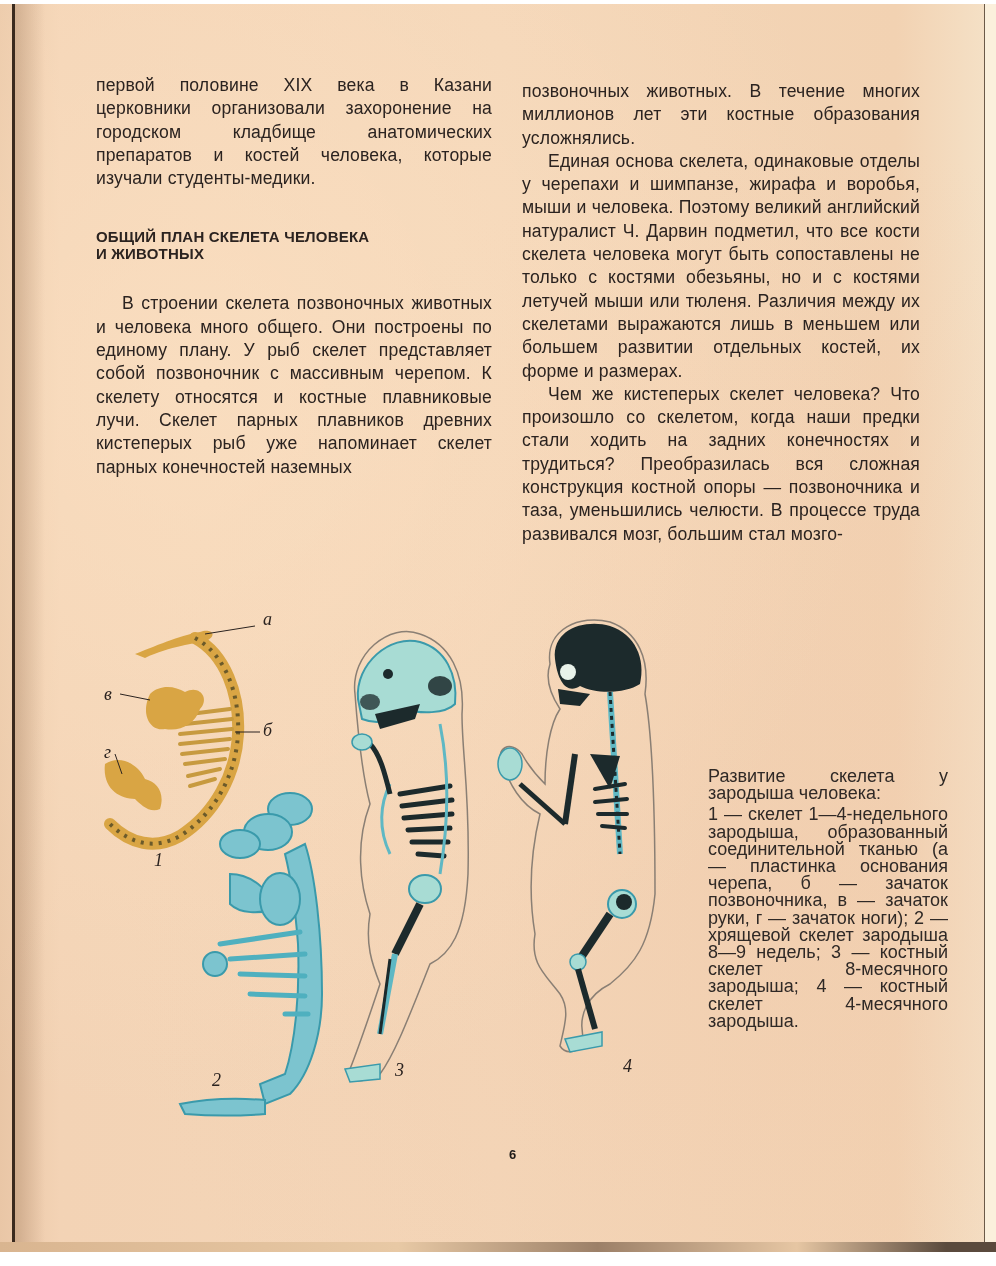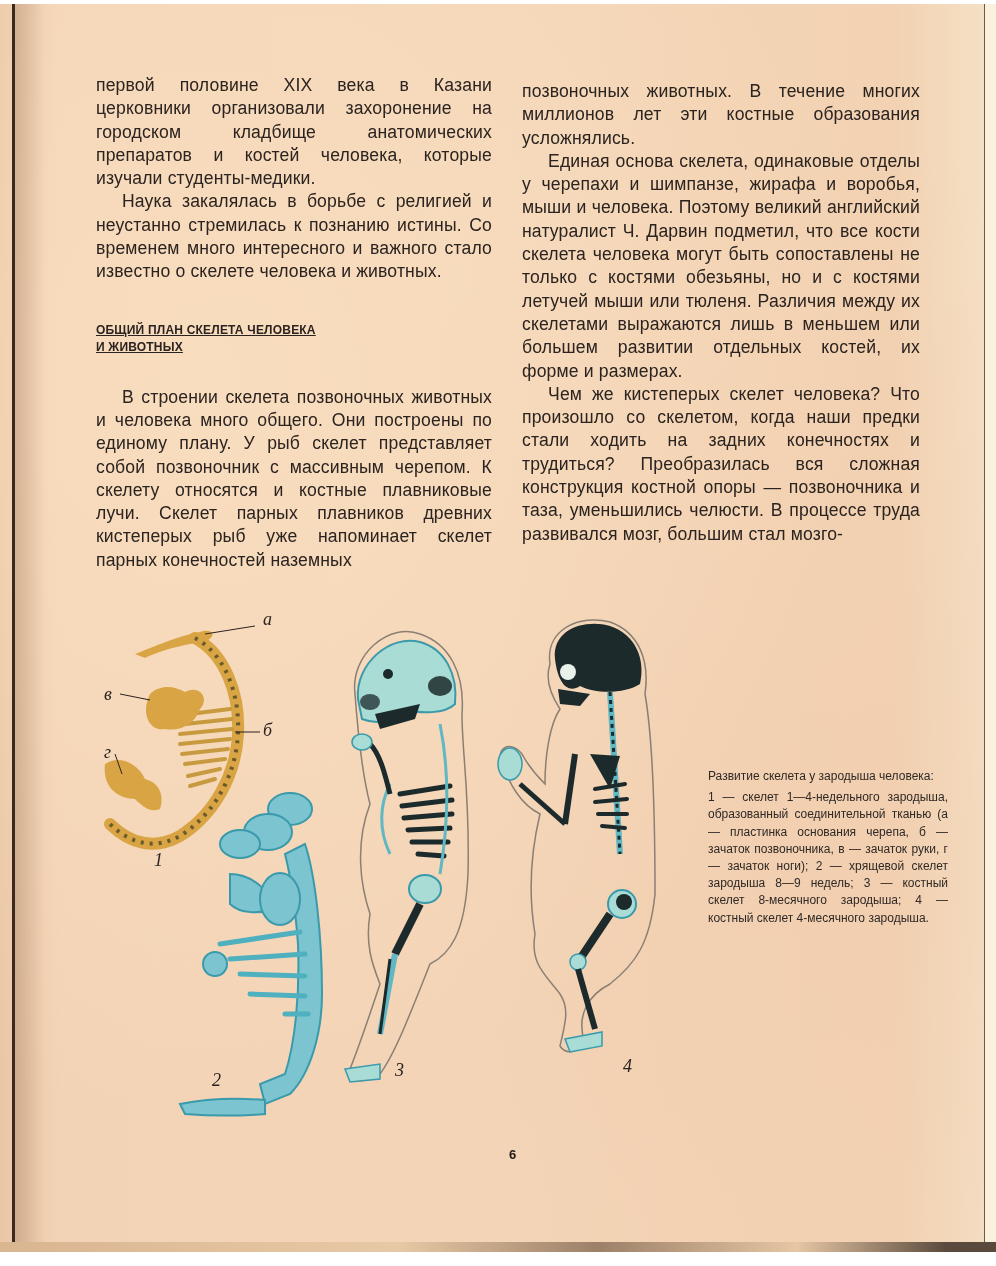--- a/index.html
+++ b/index.html
@@ -18,48 +18,47 @@
   .right-edge-line { position:absolute; left:984px; top:0; width:2px; height:1246px; background:#6b5a48; }
   .bottom-strip { position:absolute; left:0; top:1238px; width:996px; height:10px;
           background:linear-gradient(90deg,#d9b590,#e8c9a5 40%,#9c8068 60%,#e6c6a3 80%,#5a4a3d 95%); }
 
   .col { position:absolute; color:#2b2320; font-size:17.6px; line-height:23.3px;
          text-align:justify; letter-spacing:0.15px; }
   .col p { margin:0; text-indent:0; }
   .col p.indent { text-indent:26px; }
   .col-left { left:96px; top:70px; width:396px; }
   .col-right { left:522px; top:70px; width:398px;margin-top:6px; }
-  .heading { font-weight:bold; font-size:12px; line-height:17px; letter-spacing:0.2px;
-             text-transform:uppercase; margin:0;text-decoration:underline; }
+  .heading { font-weight:bold; font-size:15px; line-height:17px; letter-spacing:0.2px;
+             text-transform:uppercase; margin:0; }
   .gap-heading { height:38px; }
   .gap-after-heading { height:30px; }
 
   .figure { position:absolute; left:90px; top:610px; width:610px; height:520px; }
   .fig-num { position:absolute; font-family:"Liberation Serif", serif; font-style:italic; font-size:18px; color:#2b2320; }
   .fig-letter { position:absolute; font-family:"Liberation Serif", serif; font-style:italic; font-size:18px; color:#2b2320; }
 
   .caption { position:absolute; left:708px; top:764px; width:240px; color:#2f2926;
-             font-size:12px; line-height:17.2px; text-align:justify; }
+             font-size:18px; line-height:17.2px; text-align:justify; }
   .caption p { margin:0 0 4px 0; }
 
   .page-number { position:absolute; left:509px; top:1143px; font-size:13px; font-weight:bold; color:#1e1a18; }
 </style>
 </head>
 <body>
 
 <div class="page">
   <div class="spine-left-shadow"></div>
   <div class="spine-left"></div>
   <div class="right-edge-line"></div>
   <div class="right-edge"></div>
   <div class="bottom-strip"></div>
 
   <div class="col col-left">
     <p>первой половине XIX века в Казани церковники организовали захоронение на городском кладбище анатомических препаратов и костей человека, которые изучали студенты-медики.</p>
-    <p class="indent">Наука закалялась в борьбе с религией и неустанно стремилась к познанию истины. Со временем много интересного и важного стало известно о скелете человека и животных.</p>
     <div class="gap-heading"></div>
     <p class="heading">ОБЩИЙ ПЛАН СКЕЛЕТА ЧЕЛОВЕКА</p>
     <p class="heading">И ЖИВОТНЫХ</p>
     <div class="gap-after-heading"></div>
     <p class="indent">В строении скелета позвоночных животных и человека много общего. Они построены по единому плану. У рыб скелет представляет собой позвоночник с массивным черепом. К скелету относятся и костные плавниковые лучи. Скелет парных плавников древних кистеперых рыб уже напоминает скелет парных конечностей наземных</p>
   </div>
 
   <div class="col col-right">
     <p>позвоночных животных. В течение многих миллионов лет эти костные образования усложнялись.</p>
     <p class="indent">Единая основа скелета, одинаковые отделы у черепахи и шимпанзе, жирафа и воробья, мыши и человека. Поэтому великий английский натуралист Ч. Дарвин подметил, что все кости скелета человека могут быть сопоставлены не только с костями обезьяны, но и с костями летучей мыши или тюленя. Различия между их скелетами выражаются лишь в меньшем или большем развитии отдельных костей, их форме и размерах.</p>

